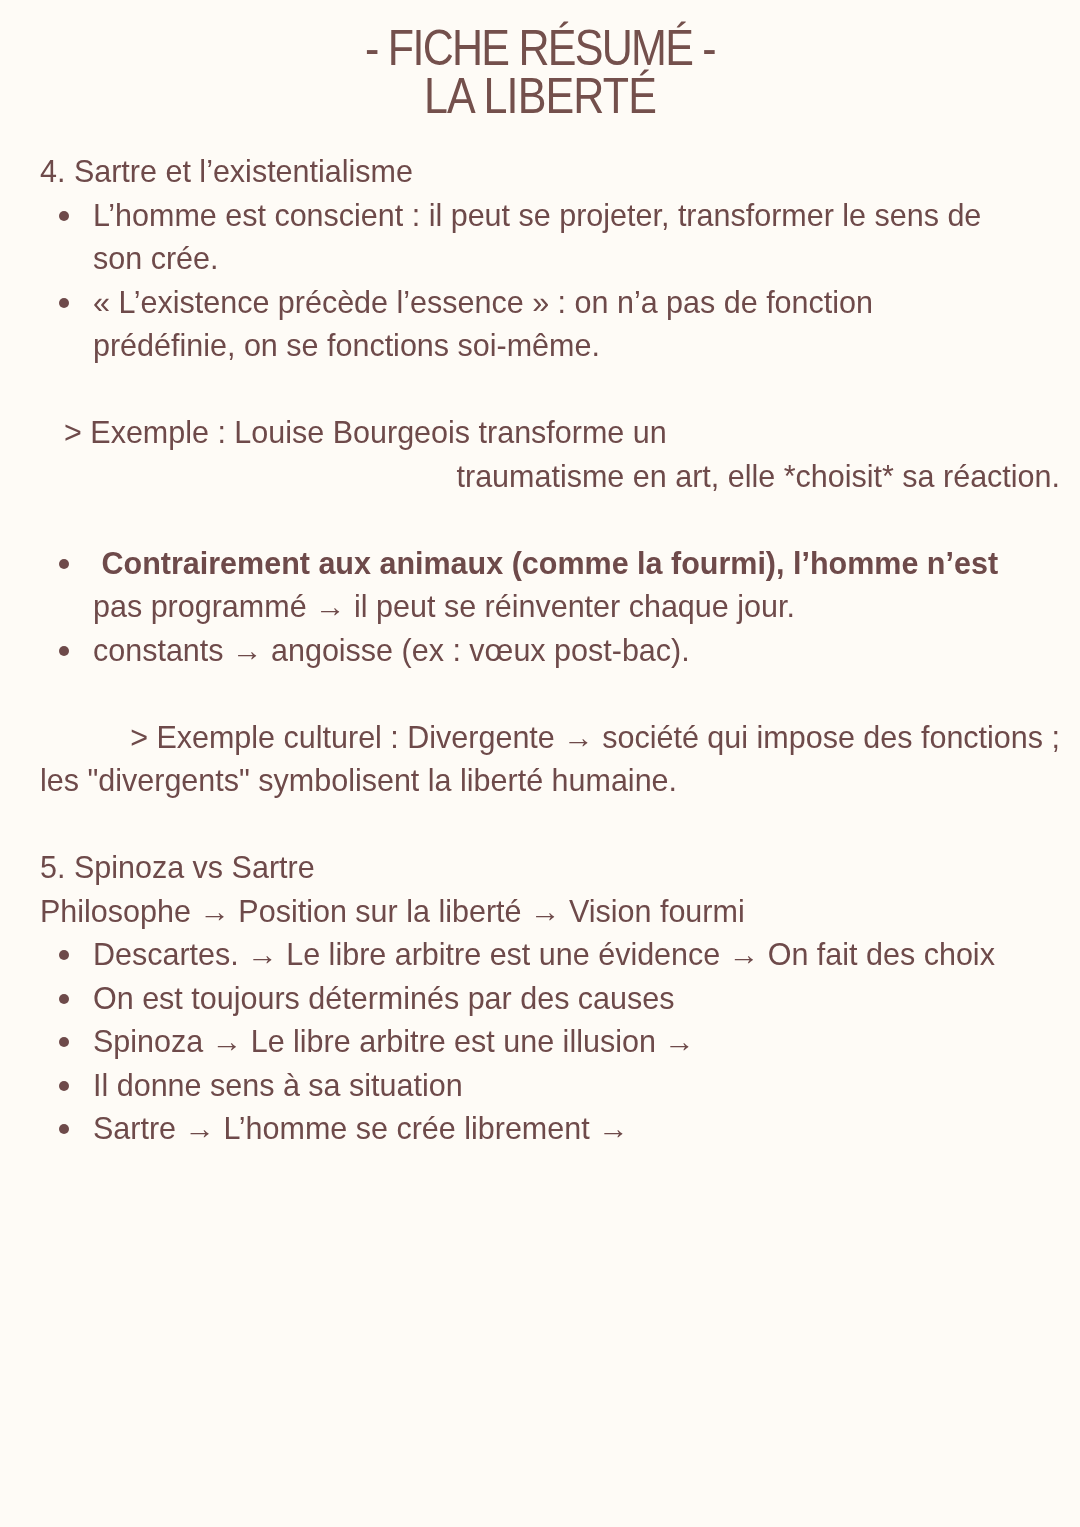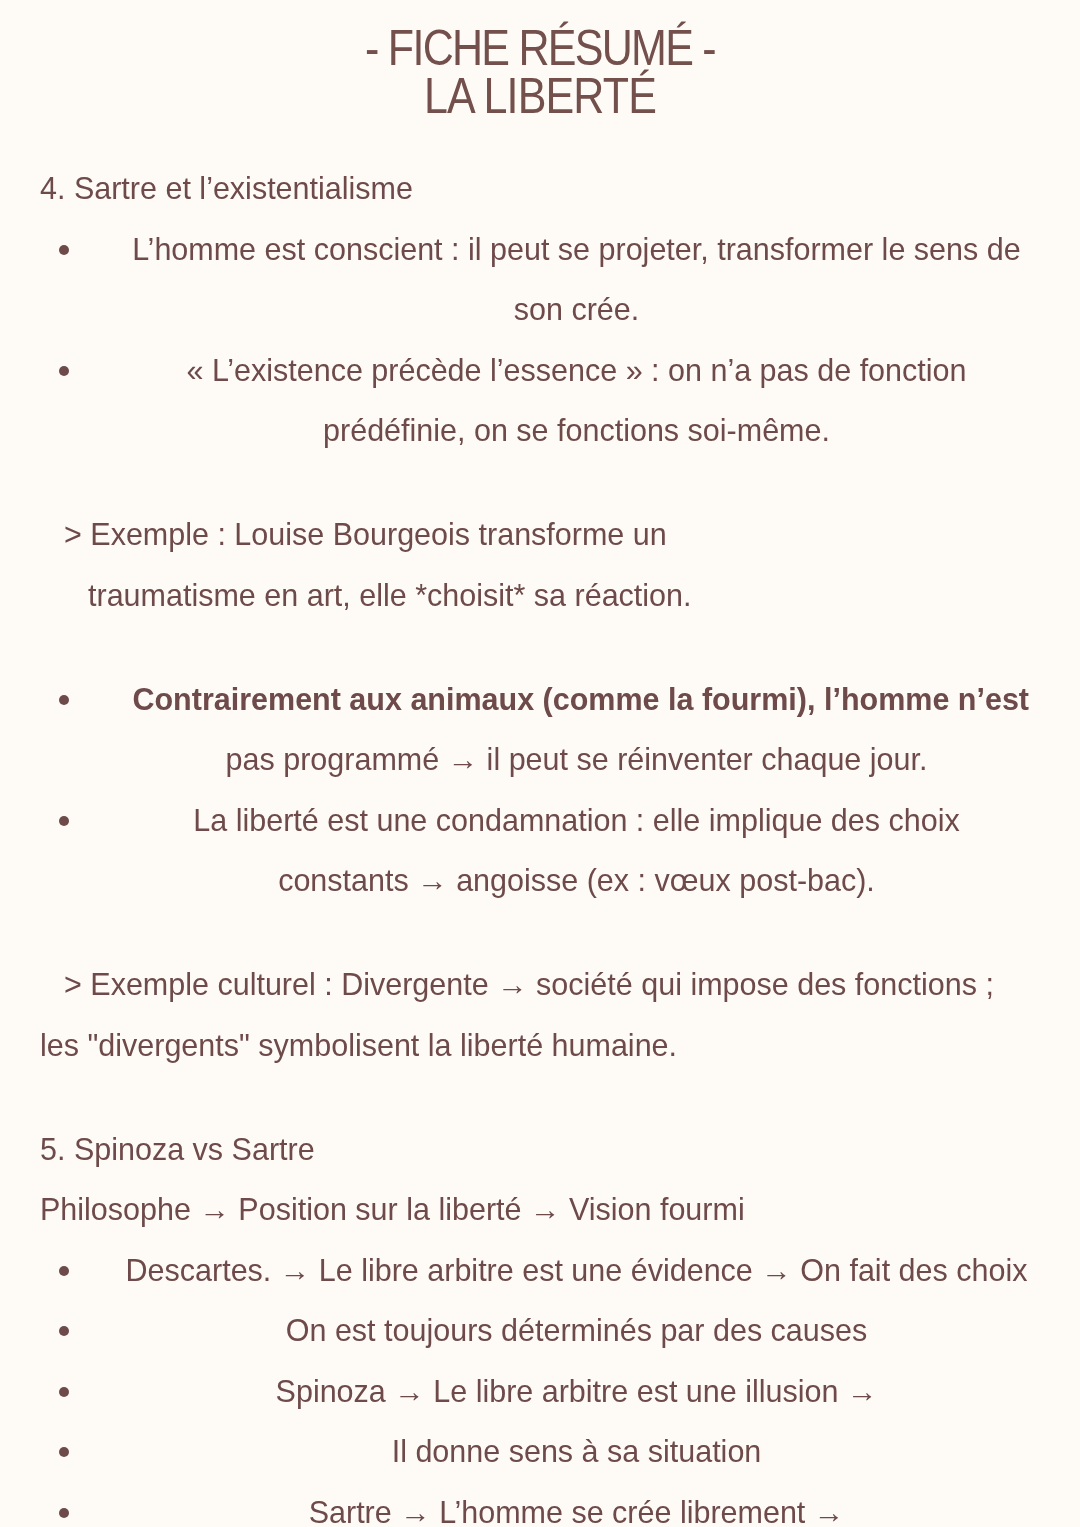--- a/index.html
+++ b/index.html
@@ -39,50 +39,50 @@
       position: absolute;
       top: 150px;
       left: 40px;
       width: 1020px;
       font-size: 30.5px;
       line-height: 43.5px;
     }
     .line {
       white-space: nowrap;
       display: block;
-      margin-top: 17px;
     }
     .heading { }
     ul.bullets {
       list-style: none;
       margin: 0;
       padding: 0 0 0 53px;
-      text-align: center;
     }
     ul.bullets li {
       position: relative;
     }
     ul.bullets li .bullet-dot {
       position: absolute;
       left: -34px;
       top: 17px;
       width: 10px;
       height: 10px;
       border-radius: 50%;
       background: #6e4a4a;
     }
     .blank { height: 43.5px; }
     .example {
       padding-left: 24px;
     }
     .example .cont {
       padding-left: 24px;
+      text-align: right;
     }
     .cultural .first {
       padding-left: 24px;
+      text-align: right;
     }
   </style>
 </head>
 <body>
 
 <div class="title-block">
   <span class="title-line one">- FICHE RÉSUMÉ -</span>
   <span class="title-line two">LA LIBERTÉ</span>
 </div>
 
@@ -113,21 +113,20 @@
   <div class="blank"></div>
 
   <ul class="bullets">
     <li>
       <span class="bullet-dot"></span>
       <span class="line" style="white-space: pre; font-weight: bold;"> Contrairement aux animaux (comme la fourmi), l’homme n’est</span>
       <span class="line">pas programmé → il peut se réinventer chaque jour.</span>
     </li>
     <li>
       <span class="bullet-dot"></span>
-      <span class="line">La liberté est une condamnation : elle implique des choix</span>
       <span class="line">constants → angoisse (ex : vœux post-bac).</span>
     </li>
   </ul>
 
   <div class="blank"></div>
 
   <div class="cultural">
     <span class="line first">&gt; Exemple culturel : Divergente → société qui impose des fonctions ;</span>
     <span class="line">les "divergents" symbolisent la liberté humaine.</span>
   </div>

